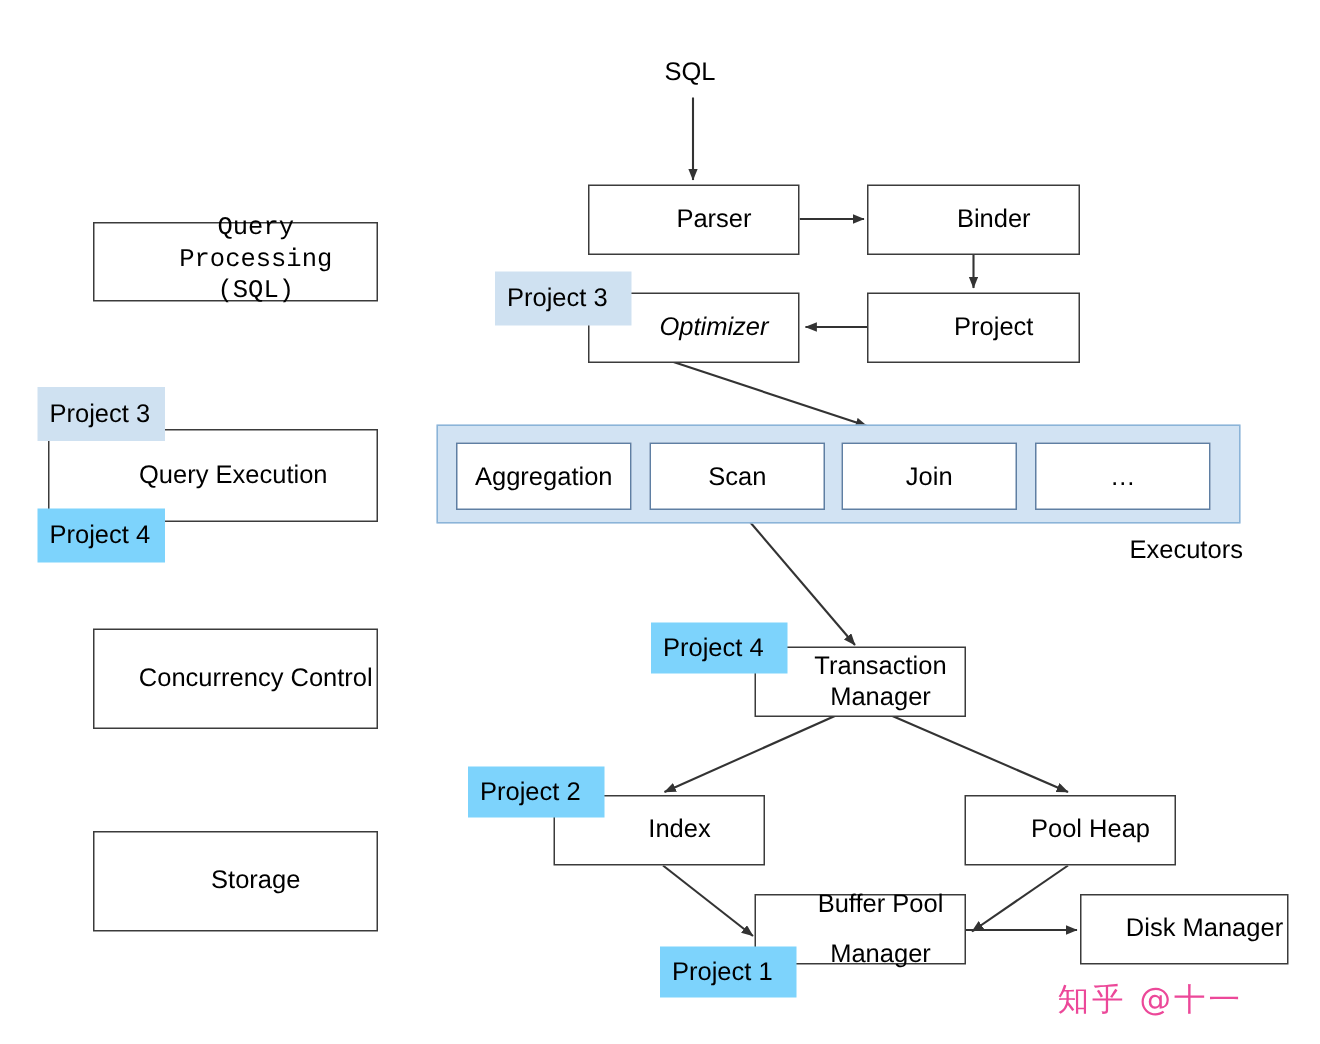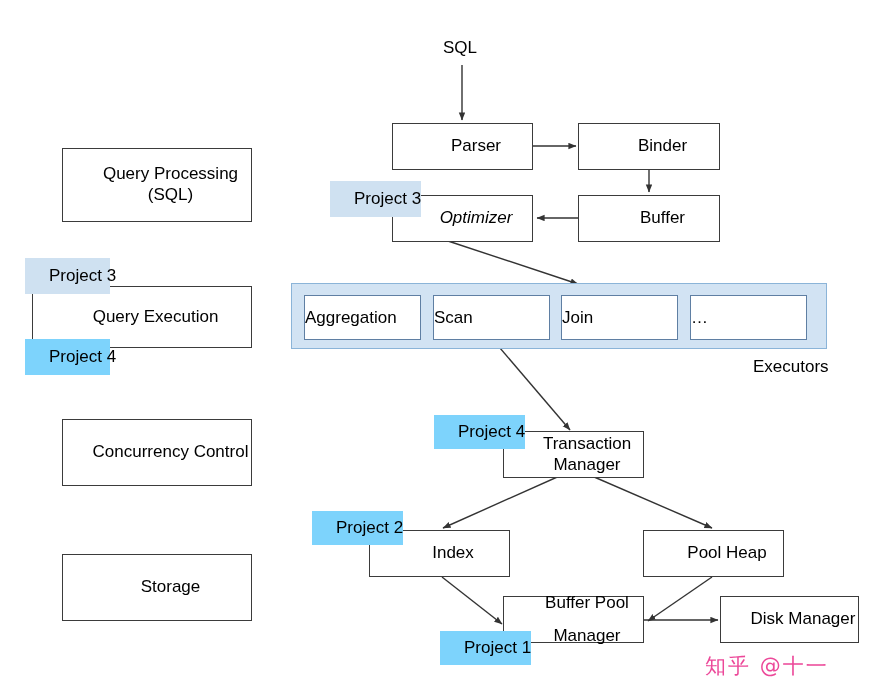--- a/index.html
+++ b/index.html
@@ -50,38 +50,38 @@
     border: 1.2px solid #8bb4d8;
     z-index: 2;
   }
   .exec-box {
     position: absolute;
     box-sizing: border-box;
     border: 1.2px solid #5f7fa3;
     background: #ffffff;
     display: flex;
     align-items: center;
-    justify-content: flex-start;
+    justify-content: center;
     font-size: 17px;
     color: #000;
     z-index: 3;
   }
   .plain-label {
     position: absolute;
     font-size: 17px;
     color: #000000;
     white-space: nowrap;
     z-index: 4;
   }
   .badge {
     position: absolute;
     box-sizing: border-box;
     display: flex;
     align-items: center;
-    padding-left: 24px;
+    padding-left: 8px;
     font-size: 17px;
     color: #000000;
     white-space: nowrap;
     z-index: 6;
   }
   .badge.blue { background: #cfe1f1; }
   .badge.grey { background: #7dd3fc; }
   .watermark {
     position: absolute;
     font-size: 21px;
@@ -124,21 +124,21 @@
       <line x1="442" y1="577" x2="502" y2="624" marker-end="url(#arrow)"></line>
 
       <line x1="712" y1="577" x2="648" y2="621" marker-end="url(#arrow)"></line>
 
       <line x1="644" y1="620" x2="718" y2="620" marker-end="url(#arrow)"></line>
     </g>
   </svg>
 
   <div class="plain-label" style="left:443px; top:38px;">SQL</div>
 
-  <div class="box cat" style="left:62px; top:148px; width:190px; height:74px; flex-direction:column;">
+  <div class="box cat" style="left:62px; top:148px; width:190px; height:53px; flex-direction:column;font-family:Liberation Mono, monospace;">
     <span>Query Processing</span>
     <span>(SQL)</span>
   </div>
 
   <div class="box cat" style="left:32px; top:286px; width:220px; height:62px;">
     <span>Query Execution</span>
   </div>
 
   <div class="box cat" style="left:62px; top:419px; width:190px; height:67px;">
     <span>Concurrency Control</span>
@@ -154,21 +154,21 @@
 
   <div class="box" style="left:578px; top:123px; width:142px; height:47px;">
     <span>Binder</span>
   </div>
 
   <div class="box" style="left:392px; top:195px; width:141px; height:47px;font-style:italic;">
     <span>Optimizer</span>
   </div>
 
   <div class="box" style="left:578px; top:195px; width:142px; height:47px;">
-    <span>Buffer</span>
+    <span>Project</span>
   </div>
 
   <div class="exec-band" style="left:291px; top:283px; width:536px; height:66px;"></div>
 
   <div class="exec-box" style="left:304px; top:295px; width:117px; height:45px;">
     <span>Aggregation</span>
   </div>
   <div class="exec-box" style="left:433px; top:295px; width:117px; height:45px;">
     <span>Scan</span>
   </div>

